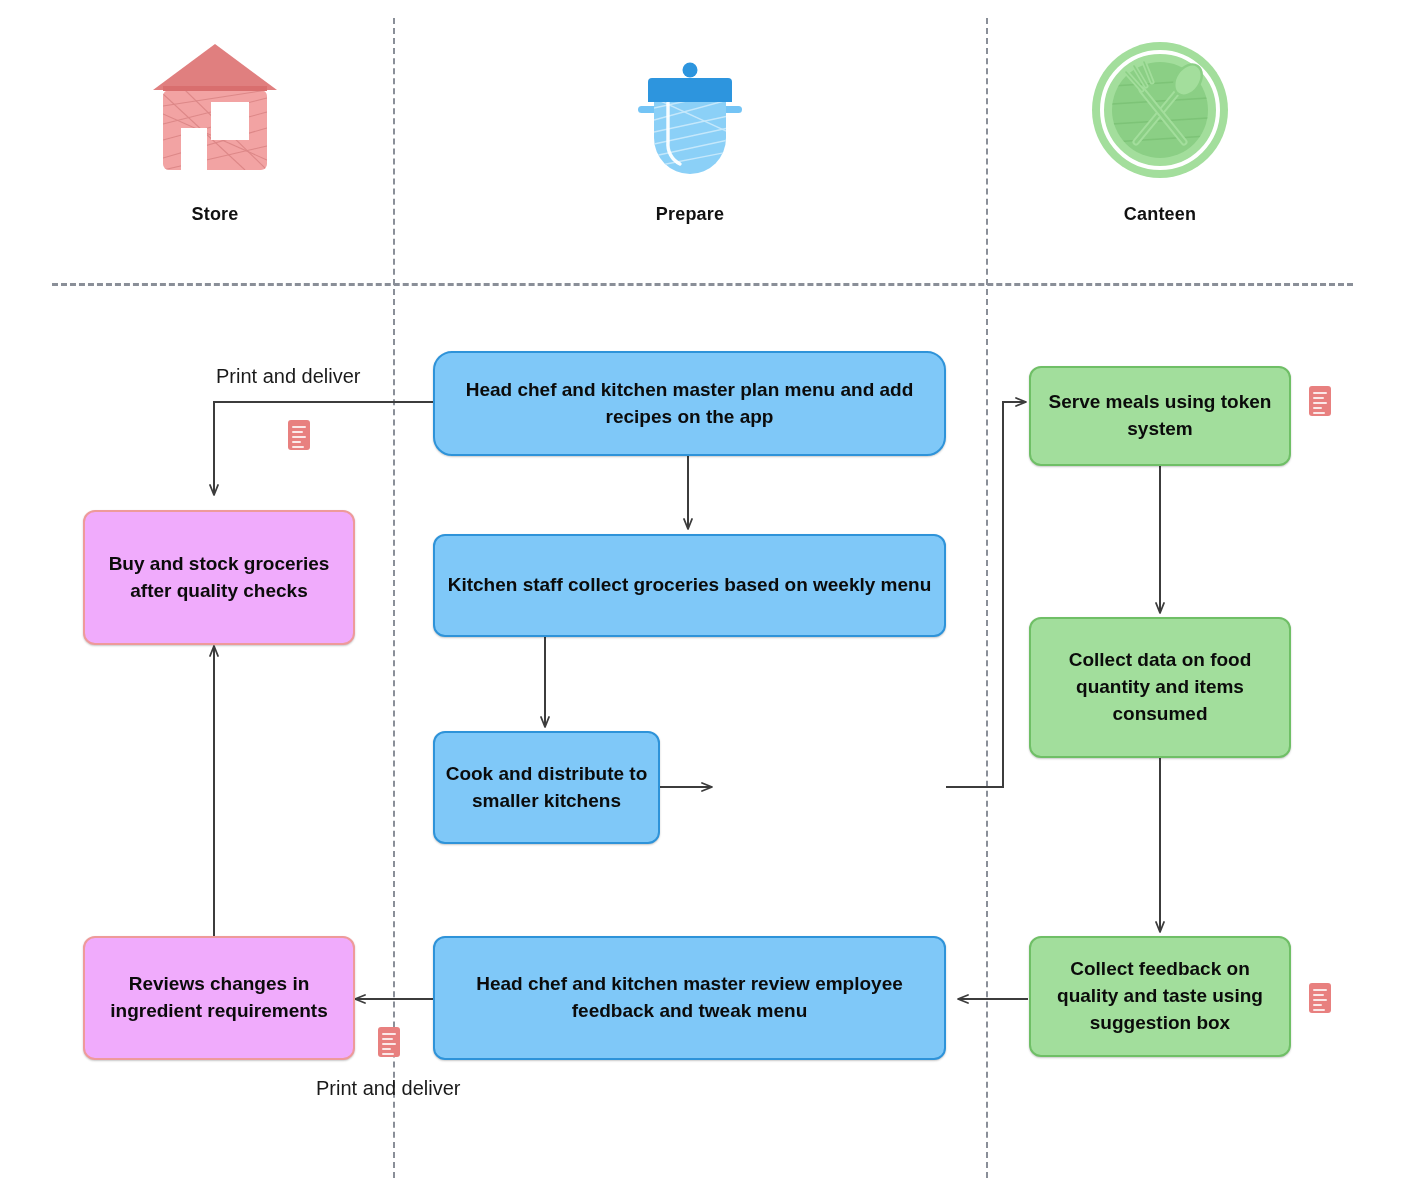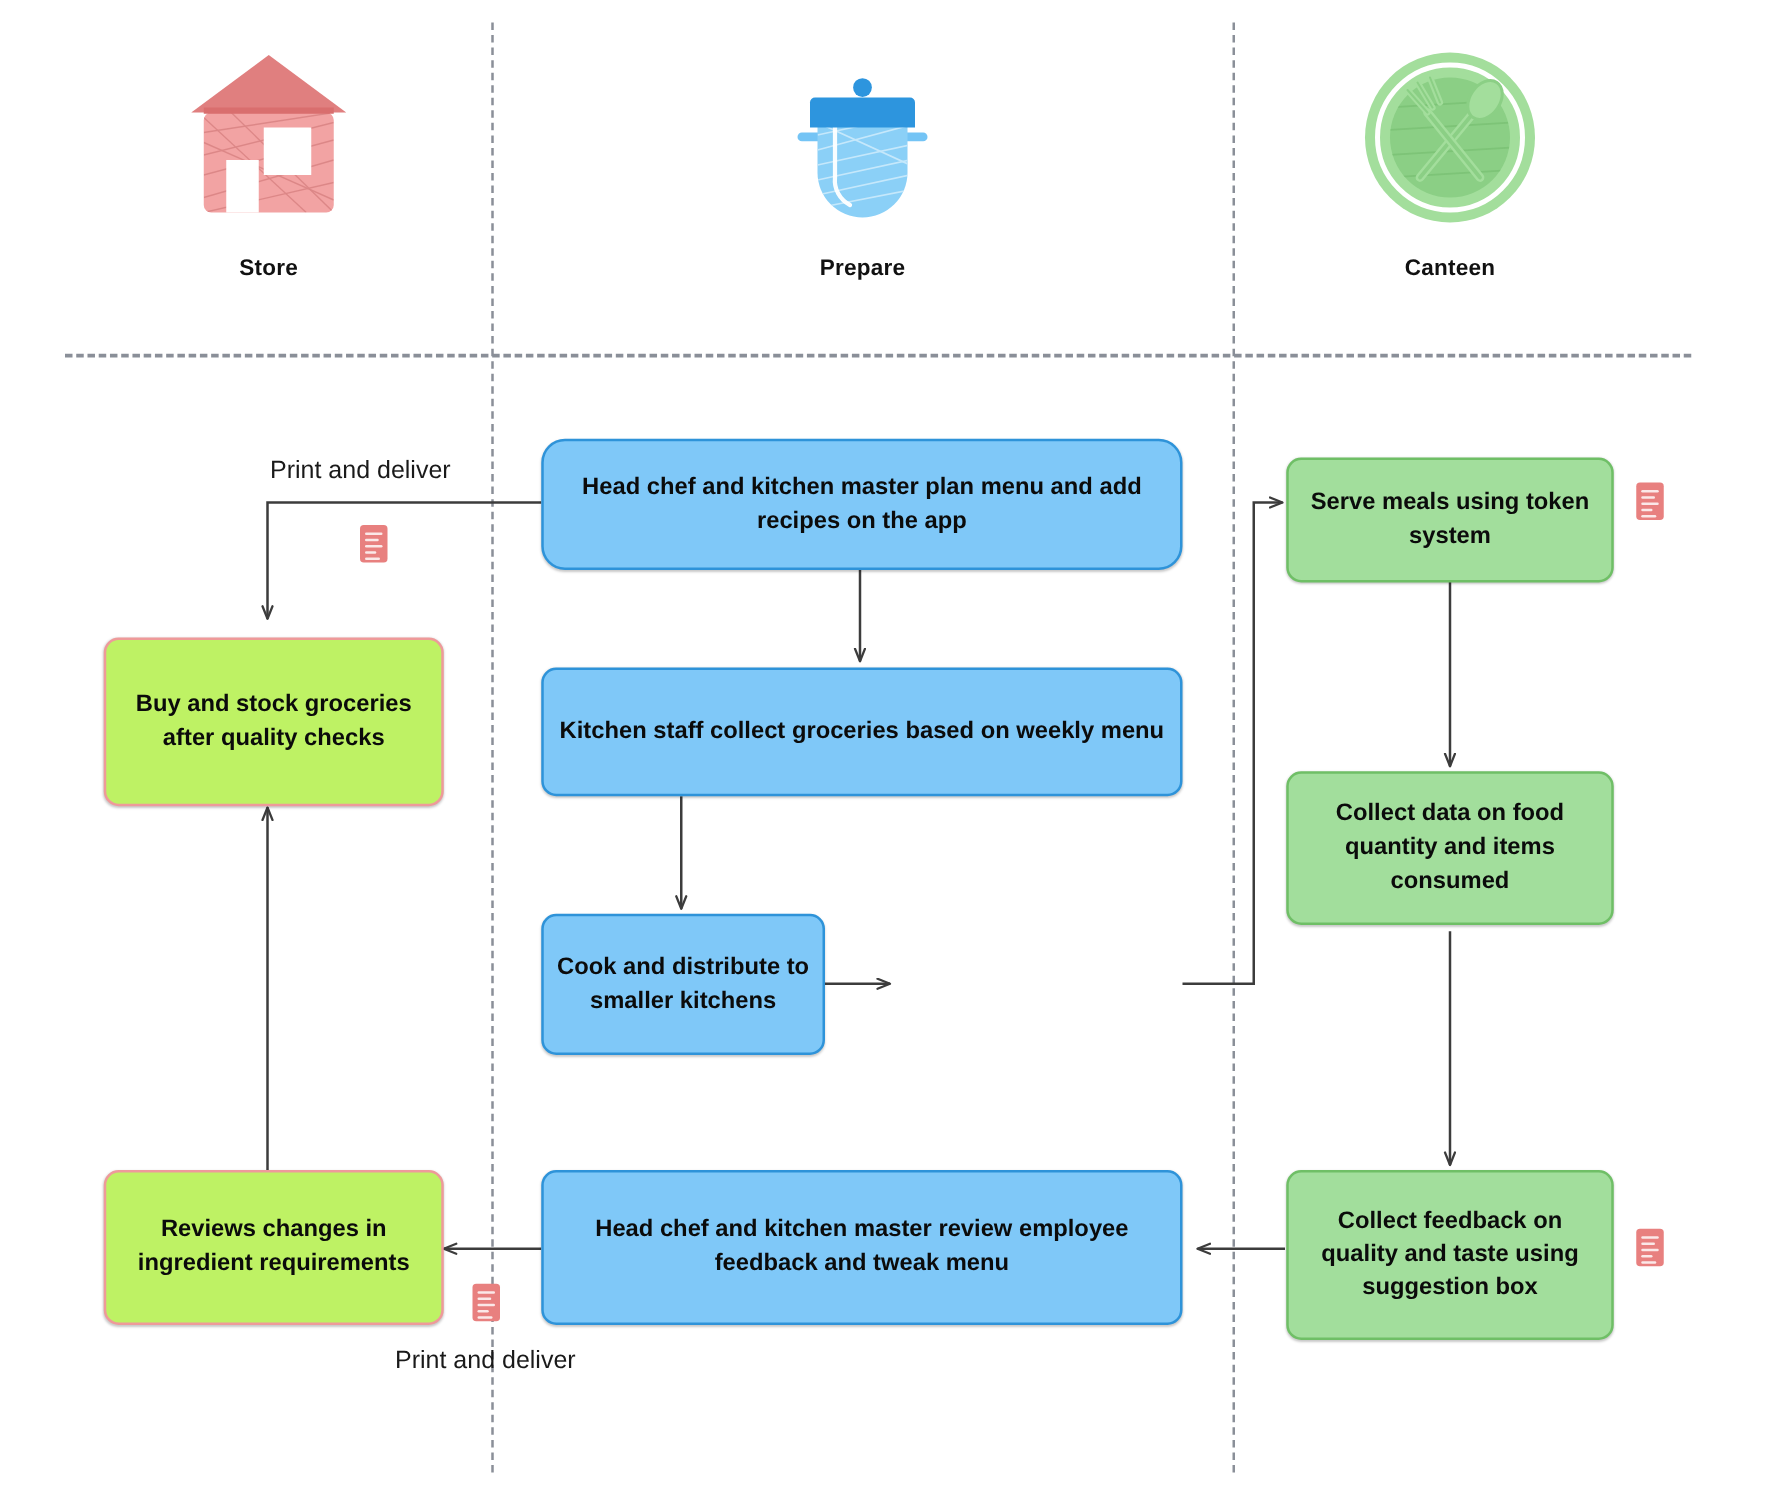--- a/index.html
+++ b/index.html
@@ -71,21 +71,21 @@
     line-height: 1.42;
     color: #0b0b0b;
     padding: 6px 10px;
     box-shadow: 0 1px 2px rgba(0,0,0,0.22);
   }
   .node.blue {
     background: #7FC8F8;
     border: 2px solid #2E93D9;
   }
   .node.red {
-    background: #bef264;
+    background: #f0abfc;
     border: 2px solid #EE9A9A;
   }
   .node.green {
     background: #A2DE9C;
     border: 2px solid #6FBF66;
   }
 
   
   .edge-label {
     position: absolute;
@@ -268,30 +268,30 @@
   </svg>
 
   <div class="node blue" style="left:433px; top:351px; width:513px; height:105px;border-radius:19px;">Head chef and kitchen master plan menu and add recipes on the app</div>
 
   <div class="node red" style="left:83px;  top:510px; width:272px; height:135px;">Buy and stock groceries after quality checks</div>
 
   <div class="node green" style="left:1029px; top:366px; width:262px; height:100px;">Serve meals using token system</div>
 
   <div class="node blue" style="left:433px; top:534px; width:513px; height:103px;">Kitchen staff collect groceries based on weekly menu</div>
 
-  <div class="node green" style="left:1029px; top:617px; width:262px; height:123px;">Collect data on food quantity and items consumed</div>
+  <div class="node green" style="left:1029px; top:617px; width:262px; height:141px;">Collect data on food quantity and items consumed</div>
 
   <div class="node blue" style="left:433px; top:731px; width:227px; height:113px;">Cook and distribute to smaller kitchens</div>
 
 
   <div class="node blue" style="left:433px; top:936px; width:513px; height:124px;">Head chef and kitchen master review employee feedback and tweak menu</div>
 
   <div class="node red" style="left:83px;  top:936px; width:272px; height:124px;">Reviews changes in ingredient requirements</div>
 
-  <div class="node green" style="left:1029px; top:936px; width:262px; height:136px;">Collect feedback on quality and taste using suggestion box</div>
+  <div class="node green" style="left:1029px; top:936px; width:262px; height:121px;">Collect feedback on quality and taste using suggestion box</div>
 
   <div class="edge-label" style="left:216px; top:365px;">Print and deliver</div>
   <div class="edge-label" style="left:316px; top:1077px;">Print and deliver</div>
 
   <div class="doc-icon" style="left:288px; top:420px;">
     <i></i>
       <i></i>
       <i></i>
       <i></i>
       <i></i>

